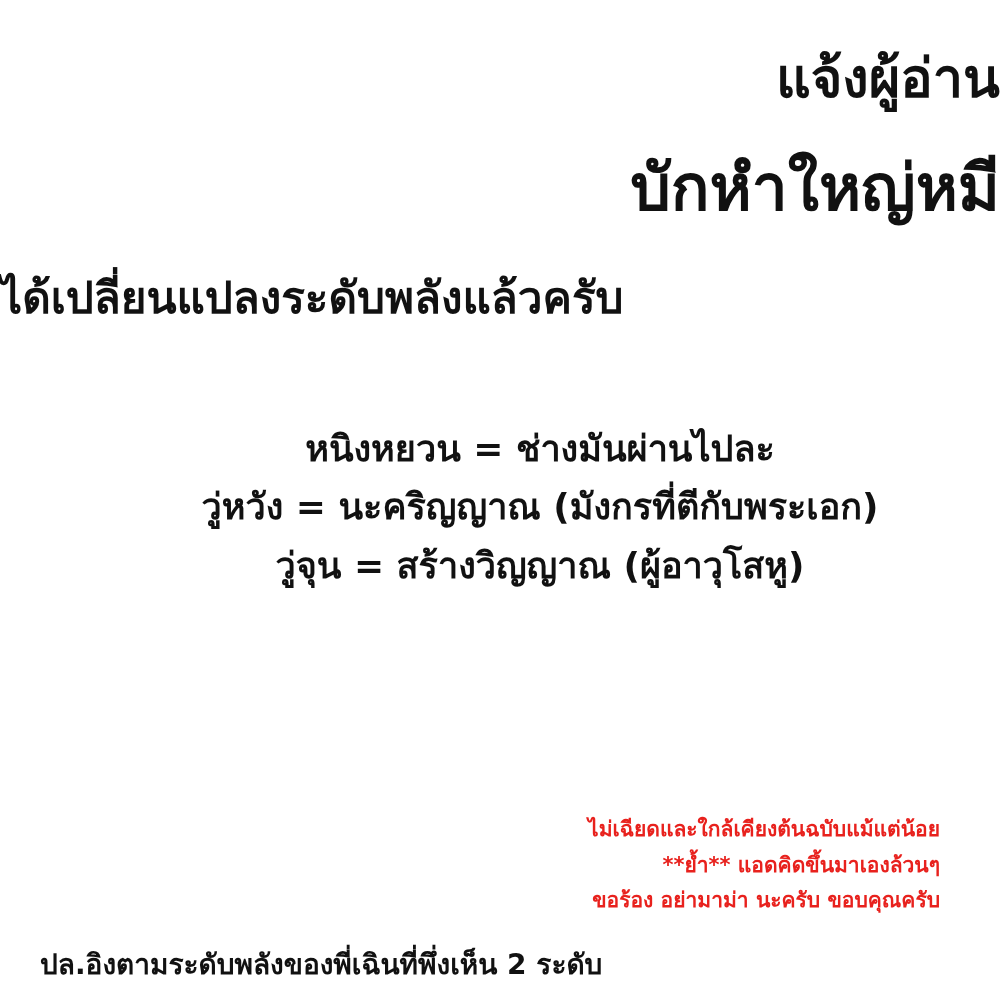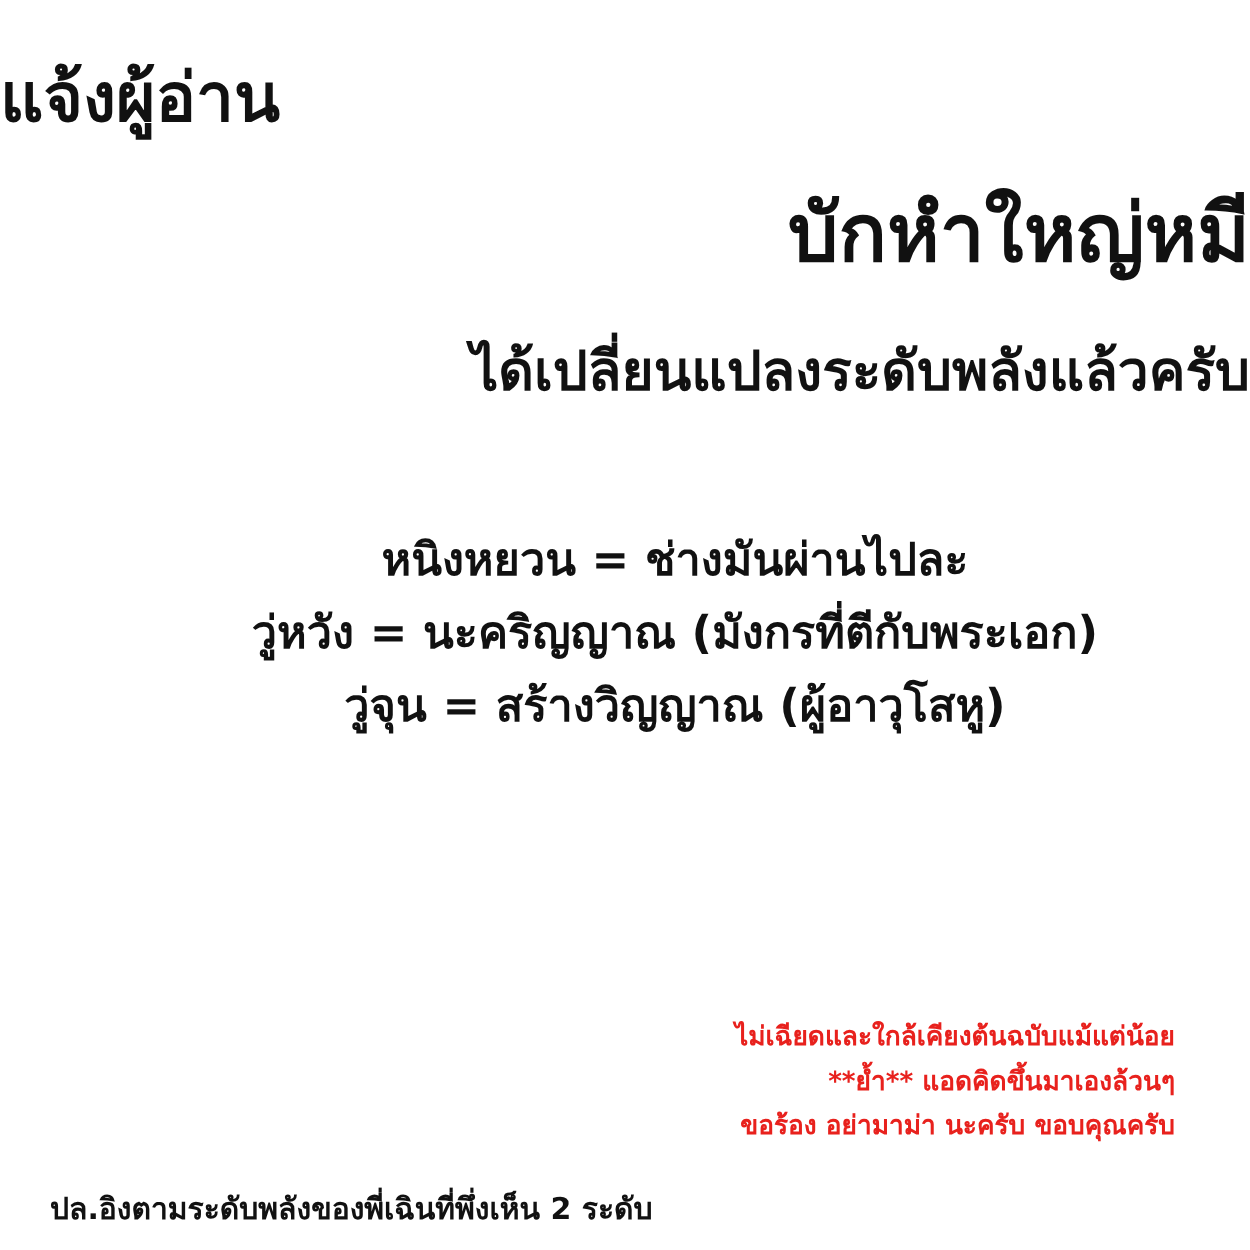--- a/index.html
+++ b/index.html
@@ -20,21 +20,21 @@
     width: 1000px;
     height: 1000px;
     box-sizing: border-box;
   }
 
   .headline-1 {
     position: absolute;
     top: 48px;
     left: 0;
     width: 1000px;
-    text-align: left;
+    text-align: right;
     font-size: 54px;
     font-weight: bold;
     line-height: 1.15;
     letter-spacing: 0px;
   }
 
   .headline-2 {
     position: absolute;
     top: 152px;
     left: 0;
@@ -43,21 +43,21 @@
     font-size: 64px;
     font-weight: bold;
     line-height: 1.15;
   }
 
   .headline-3 {
     position: absolute;
     top: 272px;
     left: 0;
     width: 1000px;
-    text-align: right;
+    text-align: left;
     font-size: 44px;
     font-weight: bold;
     line-height: 1.2;
   }
 
   .glossary {
     position: absolute;
     top: 420px;
     left: 0;
     width: 1000px;
@@ -85,21 +85,21 @@
     font-weight: bold;
     line-height: 1.7;
     color: #e8211d;
     text-align: right;
   }
 
   .footnote {
     position: absolute;
     bottom: 18px;
     left: 40px;
-    font-size: 24px;
+    font-size: 28px;
     font-weight: bold;
     color: #111111;
     line-height: 1.2;
   }
 </style>
 </head>
 <body>
 
 <div class="page">
 

